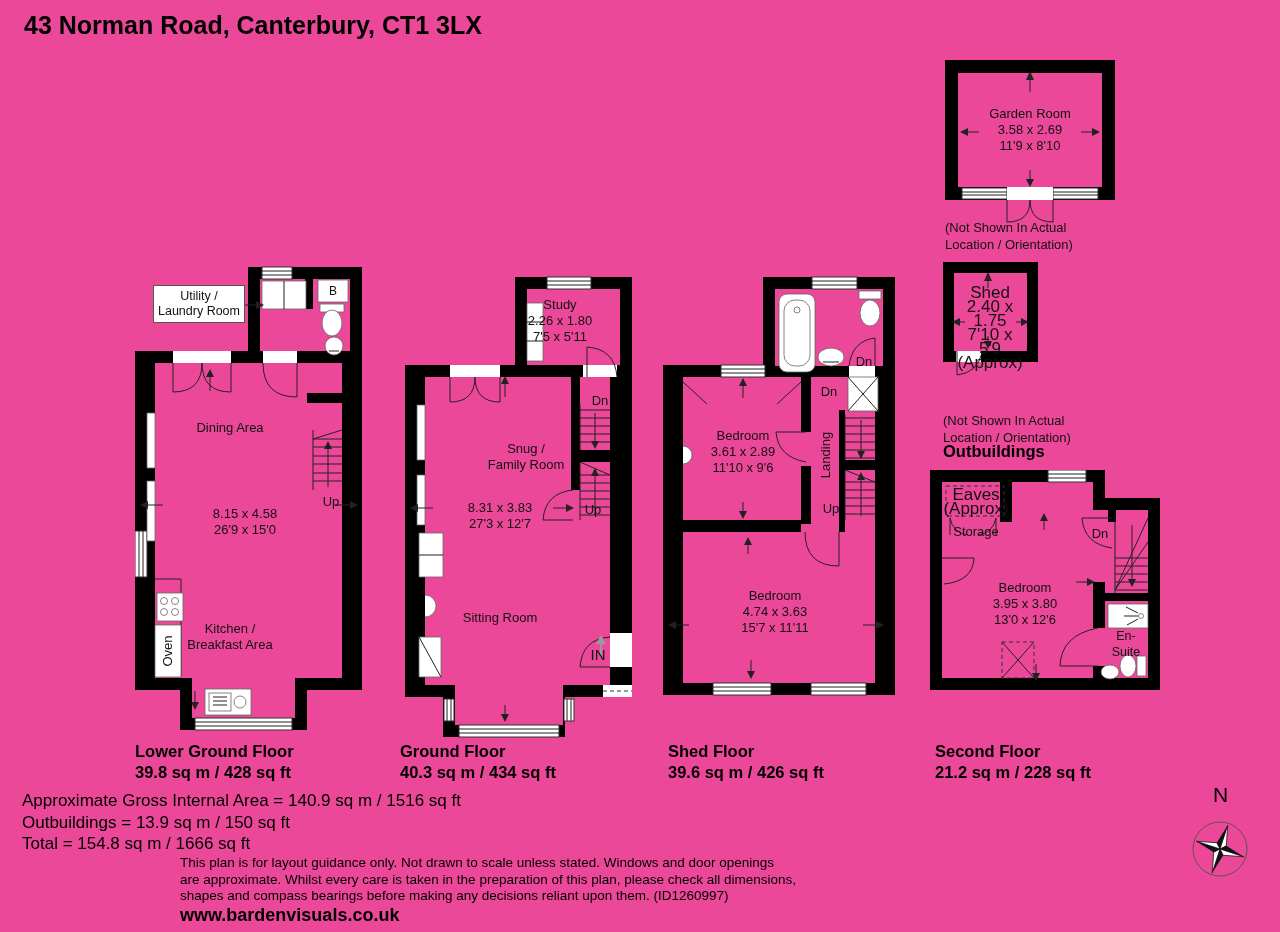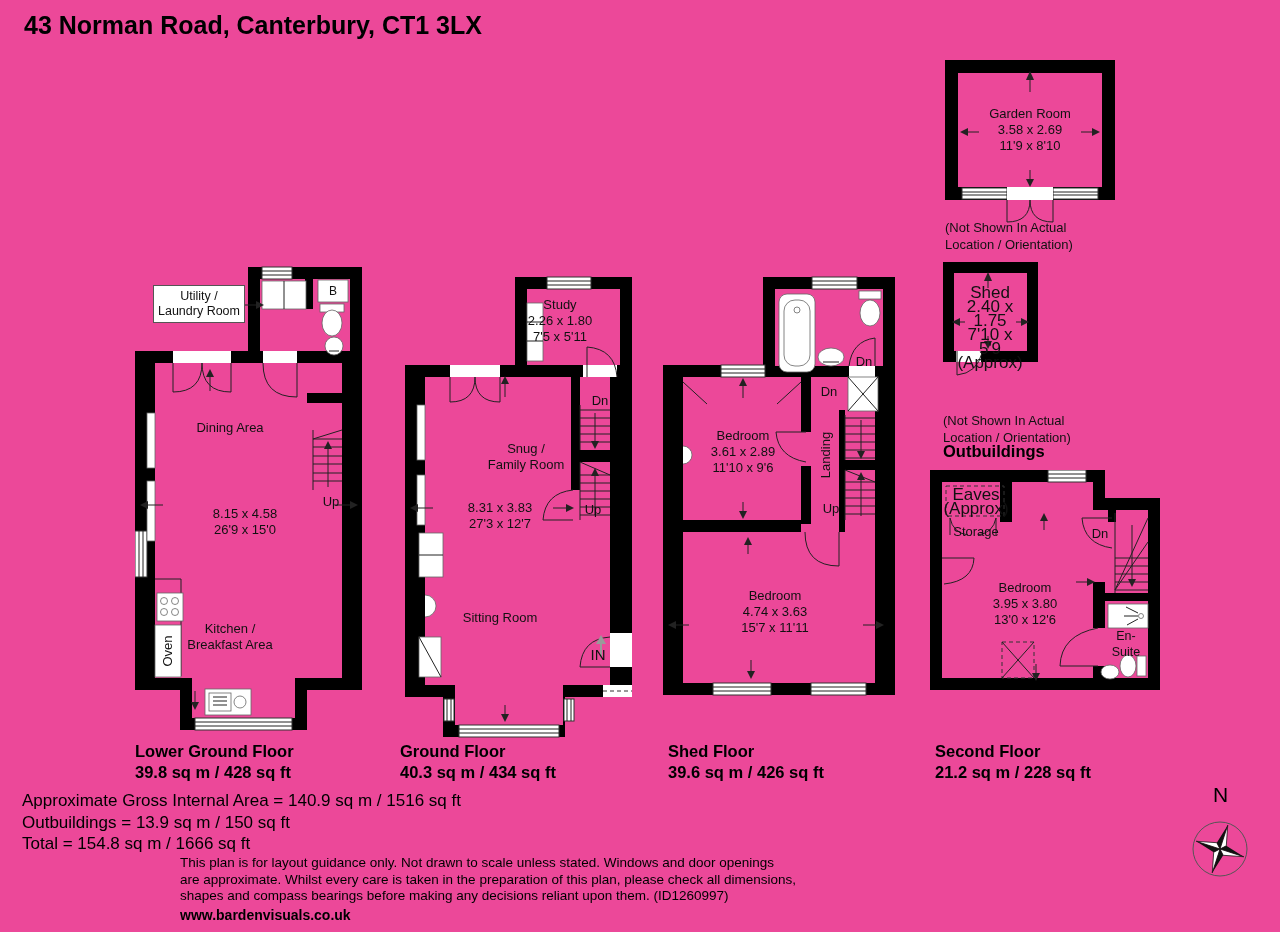--- a/index.html
+++ b/index.html
@@ -13,21 +13,21 @@
   .sm{font-size:17px;line-height:14px;}
   .rot{transform:translate(-50%,-50%) rotate(-90deg);}
   .boxlbl{position:absolute;border:1px solid #555;background:#fff;text-align:center;
           font-size:12.5px;line-height:15px;white-space:pre-line;padding:3px 2px;}
   .floorlabel{position:absolute;font-weight:bold;font-size:16.5px;line-height:21px;color:#000;}
   .note{position:absolute;font-size:13px;line-height:17px;white-space:pre-line;color:#111;}
   .obheading{position:absolute;font-weight:bold;font-size:16.5px;color:#000;}
   #summary{position:absolute;left:22px;top:790px;font-size:17px;line-height:21.5px;color:#000;}
   #disclaimer{position:absolute;left:180px;top:855px;width:920px;text-align:left;
               font-size:13.5px;line-height:16.5px;color:#000;}
-  #website{font-weight:bold;font-size:14px;margin-top:2px;}
+  #website{font-weight:bold;font-size:18px;margin-top:2px;}
   
   .w{fill:#000;}
   .fx{fill:#fff;stroke:#333;stroke-width:1;}
   .ln{stroke:#222;stroke-width:1;fill:none;}
   .thin{stroke:#666;stroke-width:0.8;fill:#fff;}
   .arr{fill:#222;}
   .dash{stroke:#333;stroke-width:1;stroke-dasharray:4 3;fill:none;}
   .gap{fill:#fff;}
 </style>
 </head>

